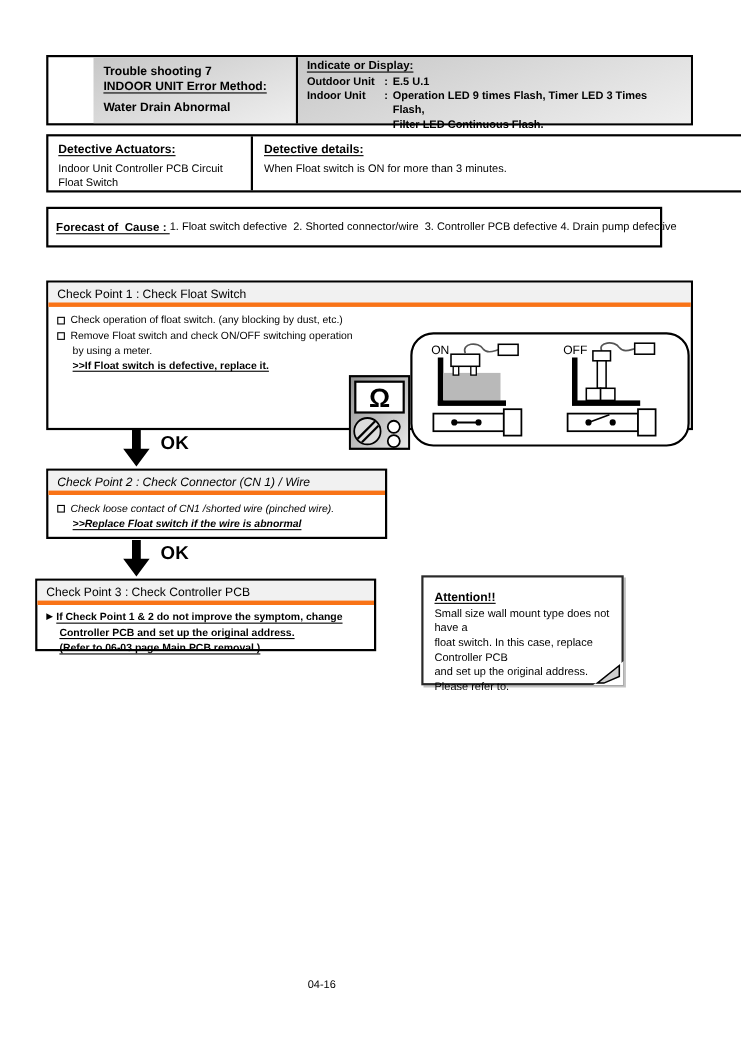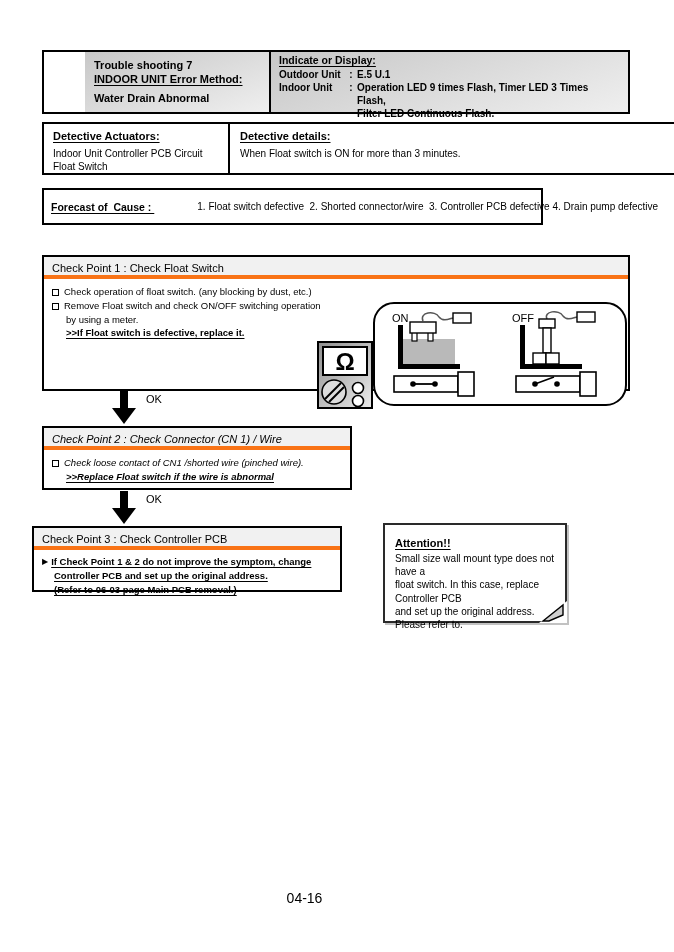--- a/index.html
+++ b/index.html
@@ -23,48 +23,48 @@
   .ind-val{flex:1;}
 
   
   .det-box{left:42px;top:122px;width:637px;height:53px;border:2px solid #000;display:flex;box-sizing:border-box;background:#fff;}
   .det-left{width:186px;border-right:2px solid #000;box-sizing:border-box;padding:6px 9px 0 9px;}
   .det-right{flex:1;box-sizing:border-box;padding:6px 10px 0 10px;}
   .det-title{font-size:11px;font-weight:bold;text-decoration:underline;text-underline-offset:2px;}
   .det-text{font-size:10px;margin-top:5px;line-height:1.3;}
 
   
-  .forecast-box{left:42px;top:188px;width:501px;height:37px;border:2px solid #000;box-sizing:border-box;background:#fff;display:flex;align-items:center;padding:0 7px;}
+  .forecast-box{left:42px;top:188px;width:560px;height:37px;border:2px solid #000;box-sizing:border-box;background:#fff;display:flex;align-items:center;padding:0 7px;}
   .forecast-label{font-size:10.5px;font-weight:bold;text-decoration:underline;text-underline-offset:2px;white-space:pre;}
-  .forecast-text{font-size:10px;white-space:pre;margin-left:43px;}
+  .forecast-text{font-size:10px;white-space:pre;}
 
   
   .cp-box{border:2px solid #000;box-sizing:border-box;background:#fff;}
   .cp1{left:42px;top:255px;width:588px;height:136px;}
   .cp2{left:42px;top:426px;width:310px;height:64px;font-style:italic;}
   .cp3{left:32px;top:526px;width:310px;height:66px;}
   .cp-header{height:22px;line-height:22px;background:#f1f1f1;border-bottom:4px solid #f97316;font-size:11px;padding-left:8px;box-sizing:border-box;}
   .cp-body{position:relative;font-size:9.5px;line-height:1.45;padding:6px 8px 0 8px;}
   .chk{display:inline-block;width:7px;height:7px;border:1.5px solid #000;margin-right:5px;vertical-align:-1px;box-sizing:border-box;}
   .indent{padding-left:14px;}
   .action{font-weight:bold;text-decoration:underline;text-underline-offset:2px;}
   .cp3-line{font-weight:bold;text-decoration:underline;text-underline-offset:2px;}
   .bullet{font-size:8px;margin-right:3px;vertical-align:1px;}
   .cp3-indent{padding-left:12px;}
 
   
-  .ok-label{font-size:11px;font-weight:normal;}
+  .ok-label{font-size:17px;font-weight:bold;}
 
   
   .note{left:383px;top:523px;width:184px;height:100px;border:2px solid #2a2a2a;box-sizing:border-box;background:#fff;box-shadow:2px 2px 0 rgba(120,120,120,0.45);padding:12px 9px 0 10px;}
   .note-title{font-size:11px;font-weight:bold;text-decoration:underline;text-underline-offset:2px;margin-bottom:3px;}
   .note-line{font-size:10px;line-height:1.32;}
   .note-fold{position:absolute;right:-2px;bottom:-2px;}
 
-  .page-num{left:12px;top:890px;width:585px;text-align:center;font-size:14px;}
+  .page-num{left:0;top:890px;width:585px;text-align:center;font-size:10px;}
 </style>
 </head>
 <body>
 
 <div id="canvas">
 
   <div class="abs top-box">
     <div class="top-left grayfill">
       <div>Trouble shooting  7</div>
       <div class="u">INDOOR UNIT Error Method:</div>

